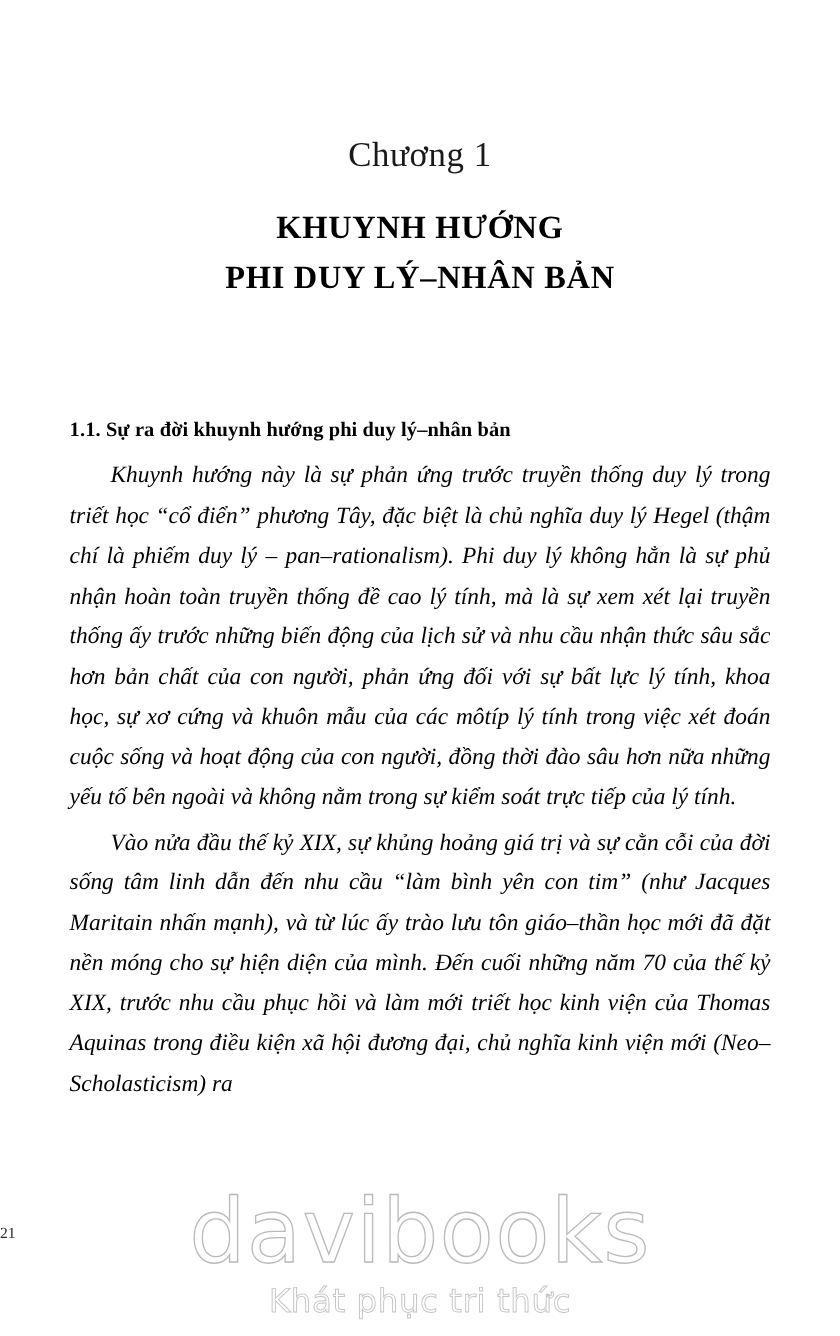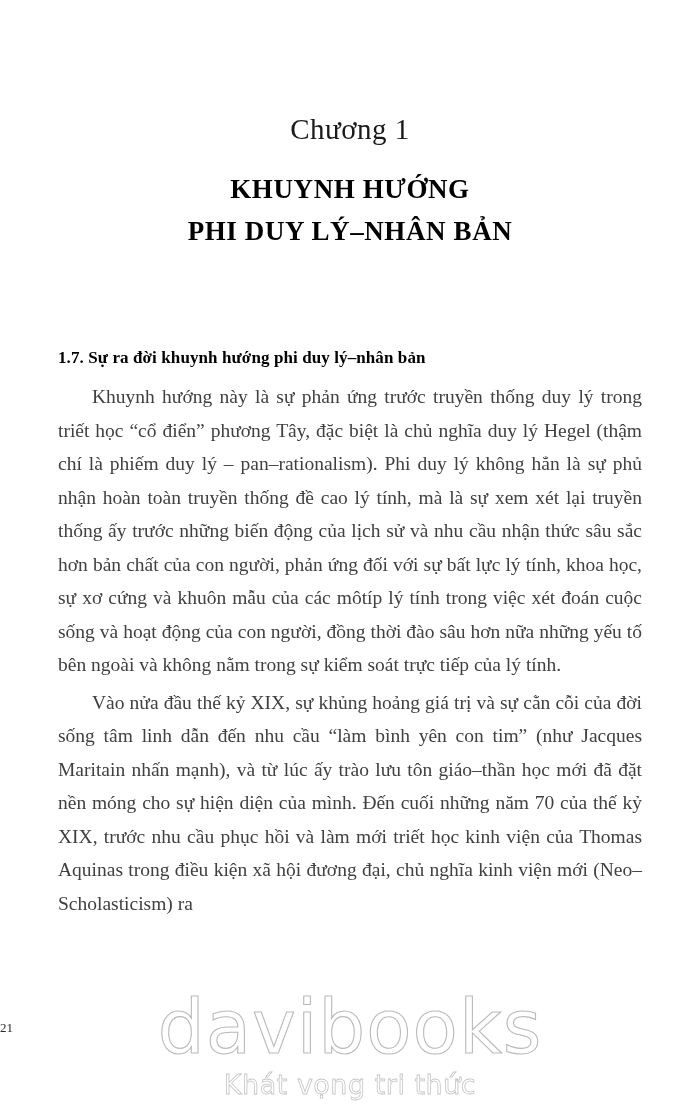--- a/index.html
+++ b/index.html
@@ -65,22 +65,23 @@
   }
 
   p.para {
     font-family: "Liberation Serif", serif;
     font-size: 19.5px;
     line-height: 33.5px;
     text-align: justify;
     text-justify: inter-word;
     margin: 0 0 4px 0;
     text-indent: 34px;
-    color: #404040;
+    color: #000000;
     hyphens: none;
+    font-style: italic;
   }
 
   .page-number {
     position: absolute;
     left: 0;
     right: 0;
     top: 1020px;
     text-align: left;
     font-family: "Liberation Serif", serif;
     font-size: 13px;
@@ -125,27 +126,27 @@
 
   <div class="chapter-head">
     <div class="chapter-label">Chương 1</div>
     <div class="chapter-title">
       <span class="line">KHUYNH HƯỚNG</span>
       <span class="line">PHI DUY LÝ–NHÂN BẢN</span>
     </div>
   </div>
 
   <div class="body-block">
-    <div class="section-heading">1.7.  Sự ra đời khuynh hướng phi duy lý–nhân bản</div>
+    <div class="section-heading">1.1.  Sự ra đời khuynh hướng phi duy lý–nhân bản</div>
 
     <p class="para">Khuynh hướng này là sự phản ứng trước truyền thống duy lý trong triết học “cổ điển” phương Tây, đặc biệt là chủ nghĩa duy lý Hegel (thậm chí là phiếm duy lý – pan–rationalism). Phi duy lý không hẳn là sự phủ nhận hoàn toàn truyền thống đề cao lý tính, mà là sự xem xét lại truyền thống ấy trước những biến động của lịch sử và nhu cầu nhận thức sâu sắc hơn bản chất của con người, phản ứng đối với sự bất lực lý tính, khoa học, sự xơ cứng và khuôn mẫu của các môtíp lý tính trong việc xét đoán cuộc sống và hoạt động của con người, đồng thời đào sâu hơn nữa những yếu tố bên ngoài và không nằm trong sự kiểm soát trực tiếp của lý tính.</p>
 
     <p class="para">Vào nửa đầu thế kỷ XIX, sự khủng hoảng giá trị và sự cằn cỗi của đời sống tâm linh dẫn đến nhu cầu “làm bình yên con tim” (như Jacques Maritain nhấn mạnh), và từ lúc ấy trào lưu tôn giáo–thần học mới đã đặt nền móng cho sự hiện diện của mình. Đến cuối những năm 70 của thế kỷ XIX, trước nhu cầu phục hồi và làm mới triết học kinh viện của Thomas Aquinas trong điều kiện xã hội đương đại, chủ nghĩa kinh viện mới (Neo–Scholasticism) ra</p>
   </div>
 
   <div class="watermark">
     <div class="wm-main">davibooks</div>
-    <div class="wm-sub">Khát vọng tri thức</div>
+    <div class="wm-sub">Khát phục tri thức</div>
   </div>
 
   <div class="page-number">21</div>
 
 </div>
 
 </body></html>

